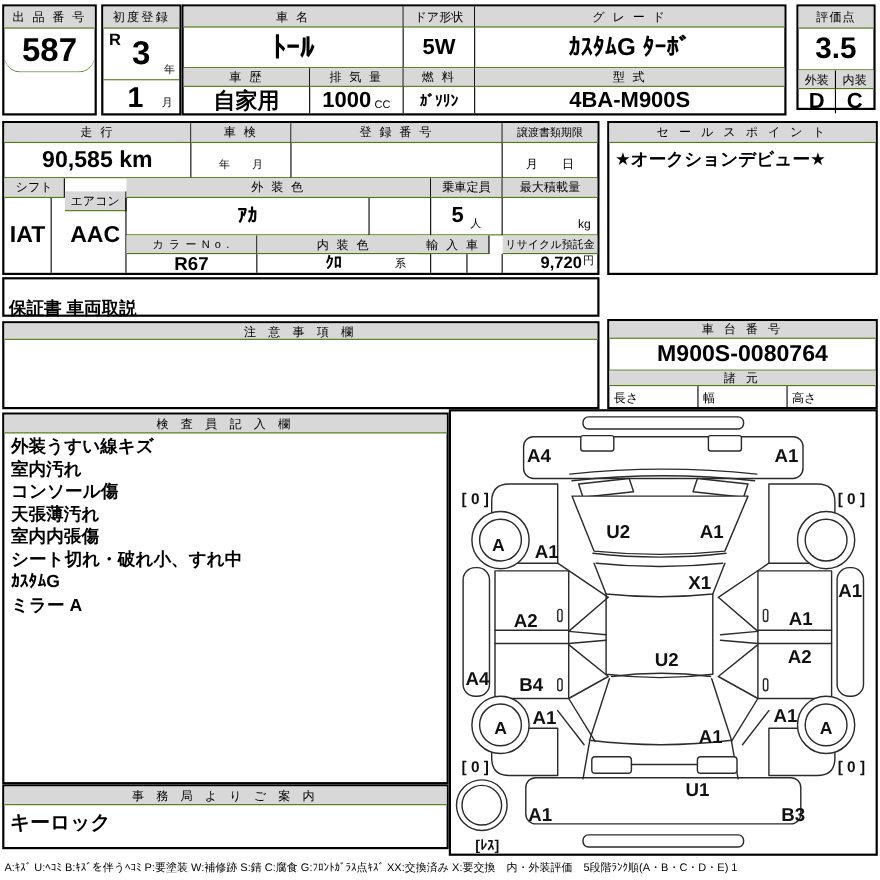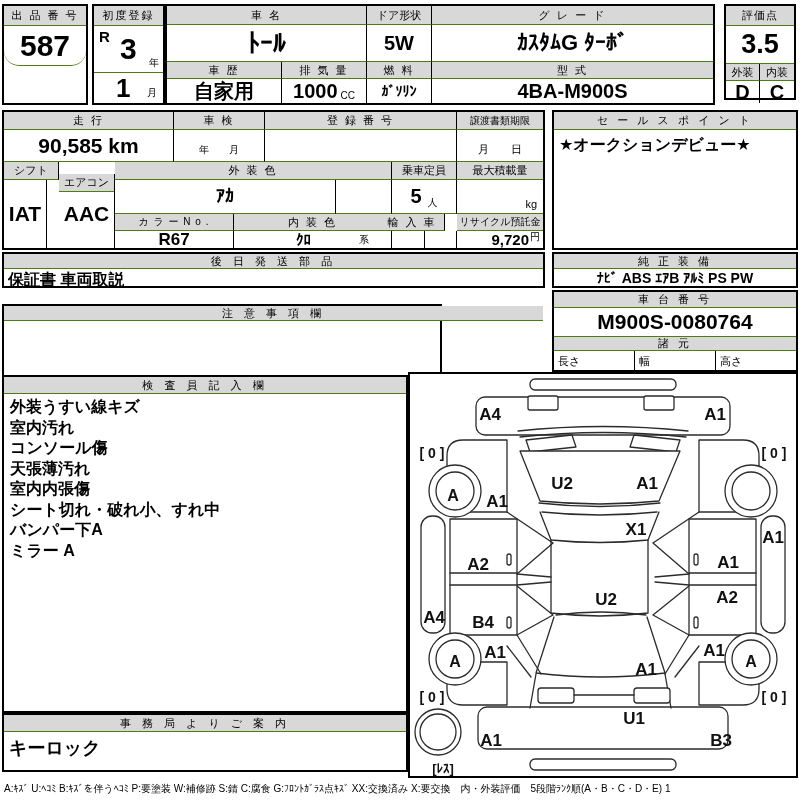--- a/index.html
+++ b/index.html
@@ -123,30 +123,25 @@
       <span class="abs" style="right:3px; bottom:1px; font-size:10px;">円</span>
     </div>
   </div>
 
   <div class="box" style="left:552px; top:110px; width:246px; height:140px;">
     <div class="abs gray hc hdr bb" style="left:0; top:0; width:242px; height:18px; letter-spacing:3px;">セ ー ル ス ポ イ ン ト</div>
     <div class="abs b val" style="left:5px; top:23px; font-size:16px;">★オークションデビュー★</div>
   </div>
 
   <div class="box" style="left:2px; top:252px; width:543px; height:36px;">
-    <div class="abs gray hc hdr bb" style="left:0; top:0; width:539px; height:15px; letter-spacing:4px;">後 日 発 送 部 品</div>
     <div class="abs b val" style="left:4px; top:16px; font-size:16px;">保証書 車両取説</div>
   </div>
 
-  <div class="box" style="left:552px; top:252px; width:246px; height:36px;">
-    <div class="abs gray hc hdr bb" style="left:0; top:0; width:242px; height:15px; letter-spacing:3px;">純 正 装 備</div>
-    <div class="abs hc b val" style="left:0; top:15px; width:242px; height:17px; font-size:14px;">ﾅﾋﾞ ABS ｴｱB ｱﾙﾐ PS PW</div>
-  </div>
-
-  <div class="box" style="left:2px; top:304px; width:440px; height:80px;">
+
+  <div class="box" style="left:2px; top:292px; width:543px; height:80px;">
     <div class="abs gray hc hdr bb" style="left:0; top:0; width:539px; height:15px; letter-spacing:4px;">注 意 事 項 欄</div>
     <div class="abs val" style="left:4px; top:18px; font-size:14px;"></div>
   </div>
 
   <div class="box" style="left:552px; top:290px; width:246px; height:82px;">
     <div class="abs gray hc hdr bb" style="left:0; top:0; width:242px; height:16px; letter-spacing:3px;">車 台 番 号</div>
     <div class="abs hc b val bb" style="left:0; top:16px; width:242px; height:29px; font-size:21px;">M900S-0080764</div>
     <div class="abs gray hc hdr bb" style="left:0; top:45px; width:242px; height:14px; letter-spacing:3px;">諸 元</div>
     <div class="abs br val" style="left:0; top:59px; width:81px; height:19px; font-size:11px; padding:3px 0 0 4px;">長さ</div>
     <div class="abs br val" style="left:81px; top:59px; width:81px; height:19px; font-size:11px; padding:3px 0 0 4px;">幅</div>
@@ -155,21 +150,21 @@
 
   <div class="box" style="left:2px; top:375px; width:406px; height:338px;">
     <div class="abs gray hc hdr bb" style="left:0; top:0; width:402px; height:17px; letter-spacing:4px;">検 査 員 記 入 欄</div>
     <div class="abs" style="left:6px; top:20px; width:394px; font-size:16px; font-weight:bold; line-height:20.5px;">
       <div>外装うすい線キズ</div>
       <div>室内汚れ</div>
       <div>コンソール傷</div>
       <div>天張薄汚れ</div>
       <div>室内内張傷</div>
       <div>シート切れ・破れ小、すれ中</div>
-      <div>バンパー下A</div>
+      <div>ｶｽﾀﾑG</div>
       <div>ミラー A</div>
     </div>
   </div>
 
   <div class="box" style="left:2px; top:713px; width:406px; height:59px;">
     <div class="abs gray hc hdr bb" style="left:0; top:0; width:402px; height:17px; letter-spacing:4px;">事 務 局 よ り ご 案 内</div>
     <div class="abs b val" style="left:5px; top:21px; font-size:18px;">キーロック</div>
   </div>
 
   <div class="box" style="left:408px; top:372px; width:390px; height:406px;">

